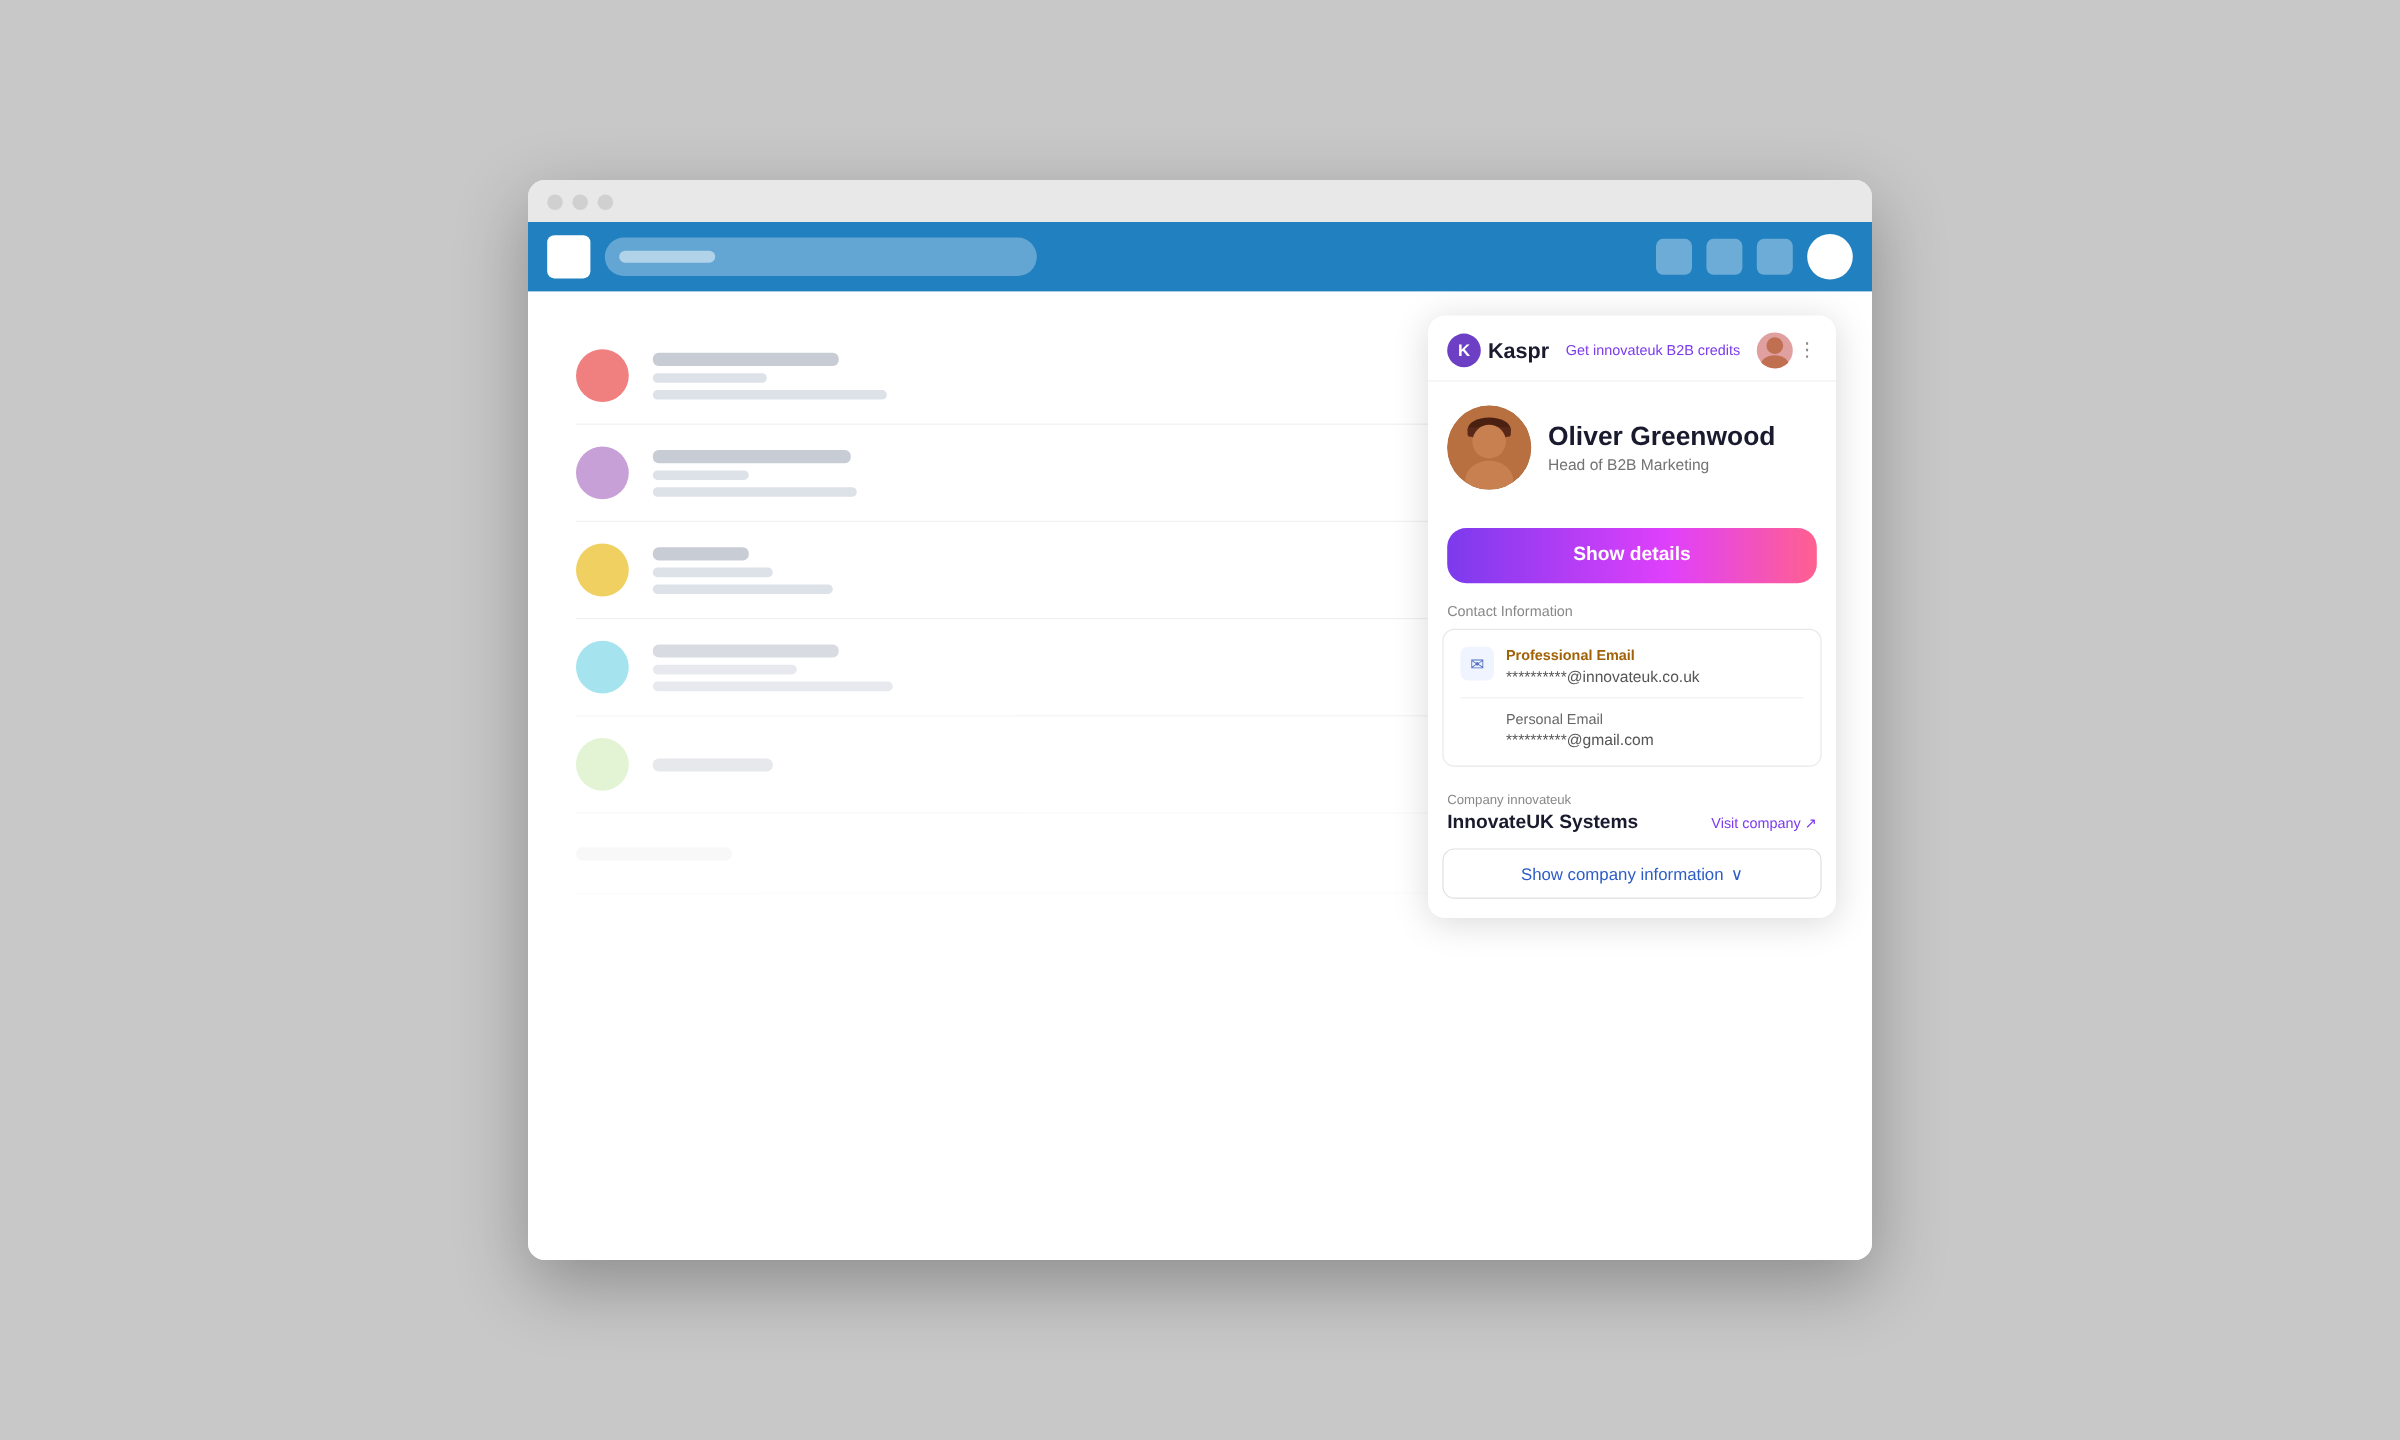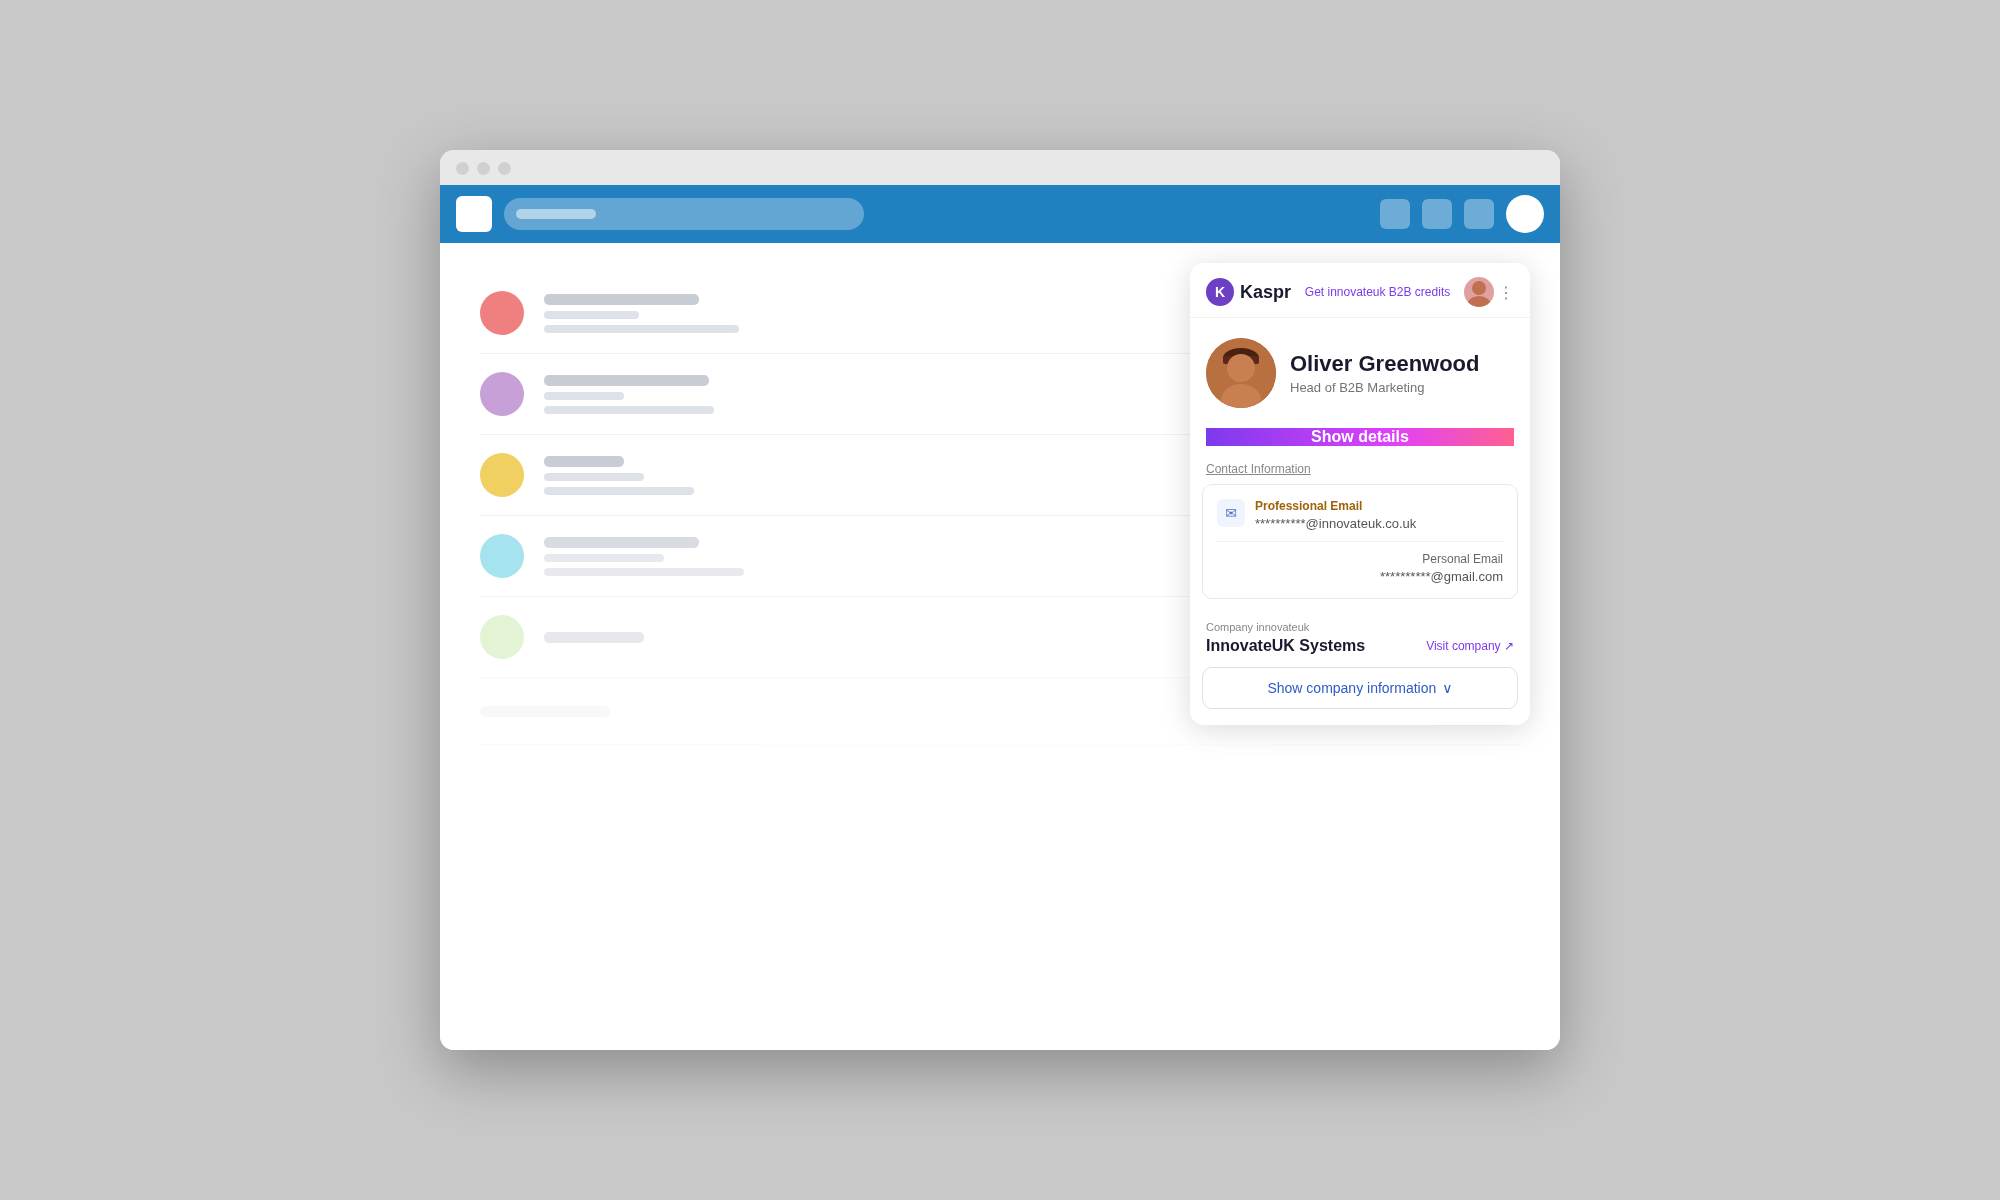--- a/index.html
+++ b/index.html
@@ -277,56 +277,56 @@
     }
 
     .profile-title {
       font-size: 13px;
       color: #737373;
       margin-top: 3px;
     }
 
     
     .show-details-btn {
-      margin: 4px 16px 16px;
+      margin: 16px 16px 16px;
       background: linear-gradient(90deg, #7c3aed 0%, #e040fb 60%, #ff6090 100%);
       border: none;
-      border-radius: 0;
+      border-radius: 16px;
       color: white;
       font-size: 16px;
       font-weight: 600;
+      padding: 14px;
       width: calc(100% - 32px);
       cursor: pointer;
       text-align: center;
     }
 
     
     .section-label {
       padding: 0 16px 8px;
       font-size: 12px;
       color: #888;
       font-weight: 500;
-      text-decoration: underline;
     }
 
     .contact-card {
       margin: 0 12px 10px;
       border: 1px solid #e8e8e8;
       border-radius: 10px;
       padding: 14px;
     }
 
     .contact-item {
       display: flex;
       align-items: flex-start;
       gap: 10px;
       margin-bottom: 10px;
     }
 
-    .contact-item:last-child { margin-bottom: 0; text-align: right; }
+    .contact-item:last-child { margin-bottom: 0; }
 
     .contact-icon {
       width: 28px;
       height: 28px;
       background: #f0f4ff;
       border-radius: 6px;
       display: flex;
       align-items: center;
       justify-content: center;
       color: #5070c0;

